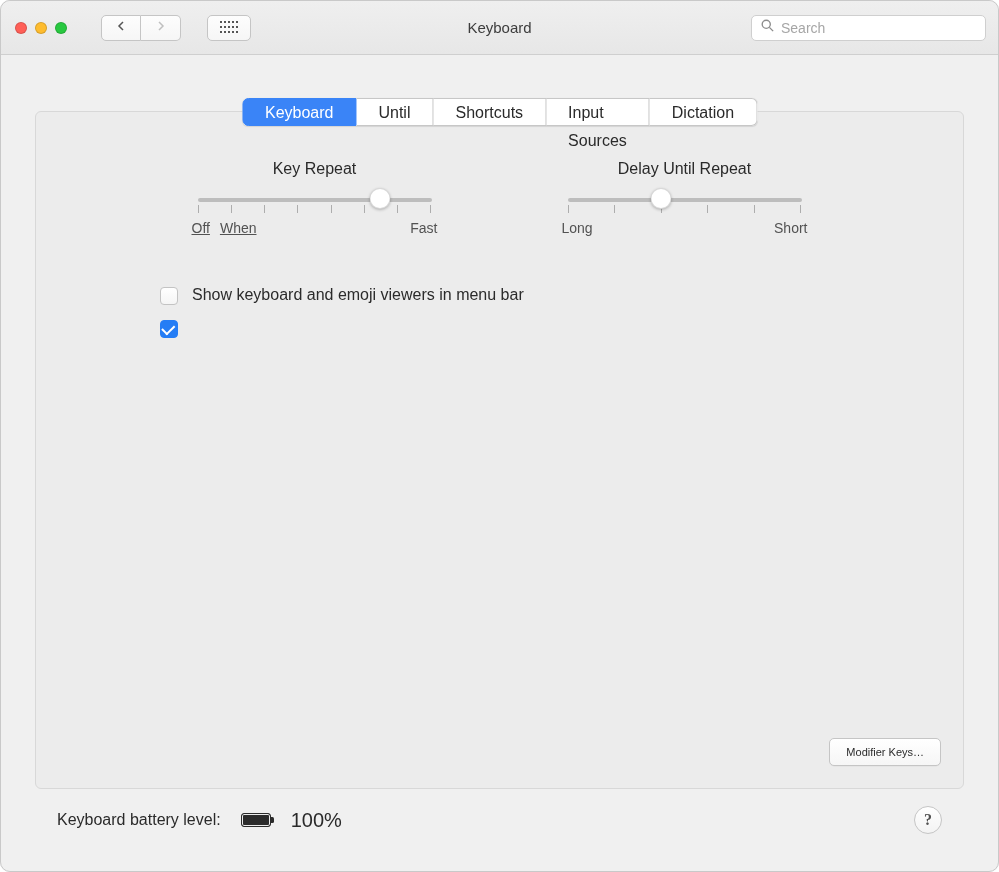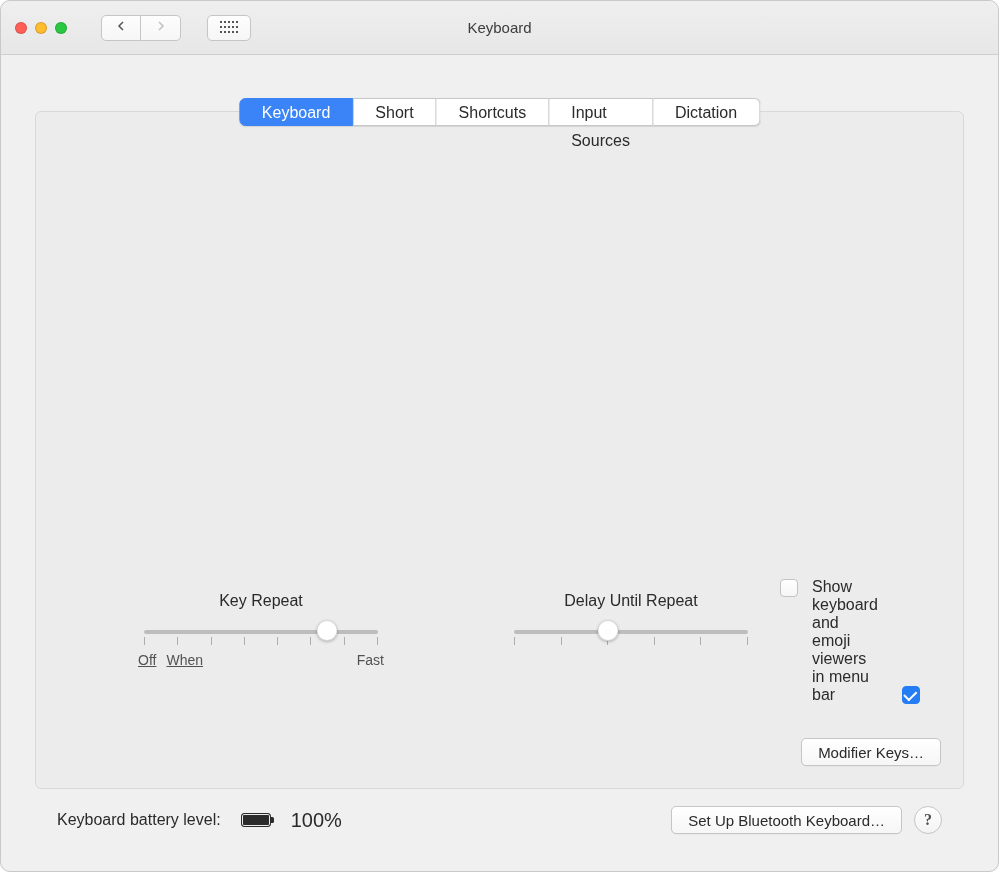--- a/index.html
+++ b/index.html
@@ -129,21 +129,21 @@
     .segment.active {
       background: #3a84f7;
       color: #fff;
       border-color: #3a84f7;
     }
     .segment.active + .segment { border-left: none; }
     .panel-inner {
       padding: 48px 100px 20px 100px;
       flex: 1;
       display: flex;
-      align-items: flex-end;
+      flex-direction: column;
     }
     .sliders-row {
       display: flex;
       gap: 120px;
       justify-content: center;
       margin-bottom: 50px;
     }
     .slider-block { width: 250px; text-align: center; }
     .slider-label { font-size: 16px; color: #2a2a2a; margin-bottom: 20px; }
     .slider-track {
@@ -211,21 +211,21 @@
       display: flex;
       justify-content: flex-end;
       padding: 0 22px 22px 22px;
     }
     .push-button {
       height: 28px;
       padding: 0 16px;
       background: linear-gradient(#ffffff, #f6f6f6);
       border: 1px solid #c5c5c5;
       border-radius: 5px;
-      font-size: 15px;
+      font-size: 11px;
       color: #2a2a2a;
       display: inline-flex;
       align-items: center;
       box-shadow: 0 0.5px 0.5px rgba(0,0,0,0.06);
       cursor: pointer;
     }
     
     .footer {
       height: 62px;
       padding: 0 22px;
@@ -309,27 +309,36 @@
             <rect x="0" y="10" width="2" height="2"></rect>
               <rect x="4" y="10" width="2" height="2"></rect>
               <rect x="8" y="10" width="2" height="2"></rect>
               <rect x="12" y="10" width="2" height="2"></rect>
               <rect x="16" y="10" width="2" height="2"></rect>
           </g>
         </svg>
       </span>
     </div>
     <div class="title">Keyboard</div>
+    <div class="search-box">
+      <span>
+        <svg class="search-icon" viewBox="0 0 24 24" fill="none" stroke="#8d8d8d" stroke-width="2.2">
+          <circle cx="10" cy="10" r="6.5"></circle>
+            <line x1="15" y1="15" x2="21" y2="21"></line>
+        </svg>
+      </span>
+      <input type="text" placeholder="Search" style="">
+    </div>
   </div>
 
   <div class="content">
     <div class="panel">
       <div class="segmented">
         <div class="segment active">Keyboard</div>
-        <div class="segment">Short</div>
+        <div class="segment">Until</div>
         <div class="segment">Shortcuts</div>
         <div class="segment">Input Sources</div>
         <div class="segment">Dictation</div>
       </div>
 
       <div class="panel-inner">
 
         <div class="sliders-row">
           <div class="slider-block">
             <div class="slider-label">Key Repeat</div>
@@ -360,20 +369,24 @@
               <div class="slider-ticks">
                 <span></span>
                   <span></span>
                   <span></span>
                   <span></span>
                   <span></span>
                   <span></span>
               </div>
               <div class="slider-thumb" style="left:40%"></div>
             </div>
+            <div class="slider-endpoints">
+              <span>Long</span>
+              <span>Short</span>
+            </div>
           </div>
         </div>
 
         <div class="checkbox-row">
           <div class="checkbox"></div>
           <div class="checkbox-text">Show keyboard and emoji viewers in menu bar</div>
         </div>
         <div class="checkbox-row">
           <div class="checkbox checked"></div>
         </div>
@@ -382,18 +395,17 @@
       <div class="panel-bottom">
         <div class="push-button">Modifier Keys…</div>
       </div>
     </div>
 
     <div class="footer">
       <span class="footer-label">Keyboard battery level:</span>
       <span class="battery-icon"></span>
       <span class="battery-pct">100%</span>
       <div class="footer-right">
-        <div class="push-button">Set Up Bluetooth Keyboard…</div>
         <div class="help-btn">?</div>
       </div>
     </div>
   </div>
 </div>
 
 </body></html>

